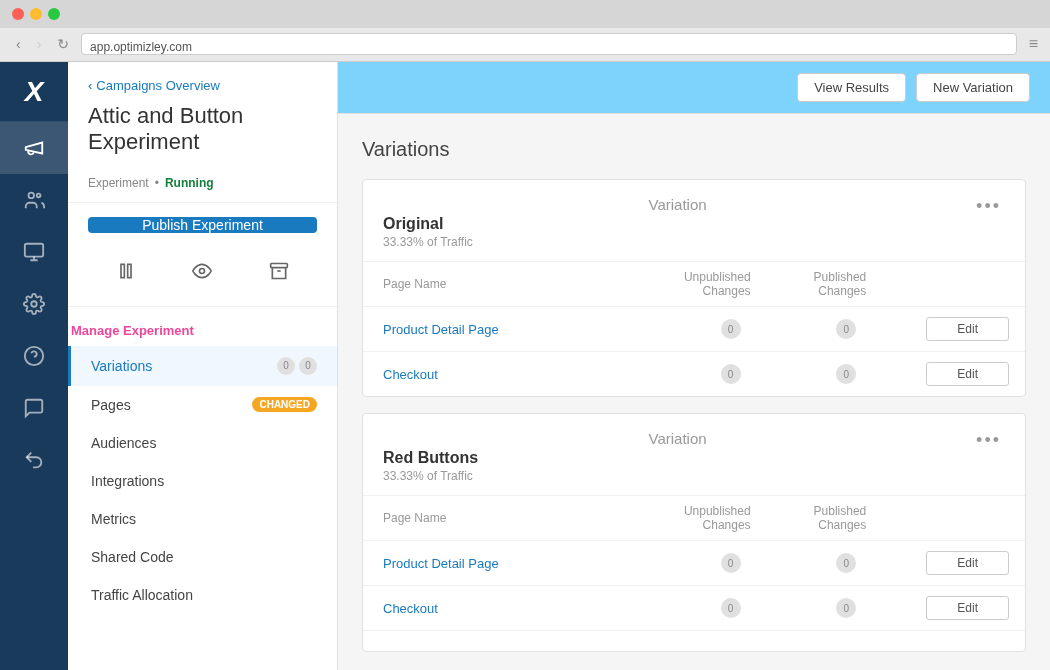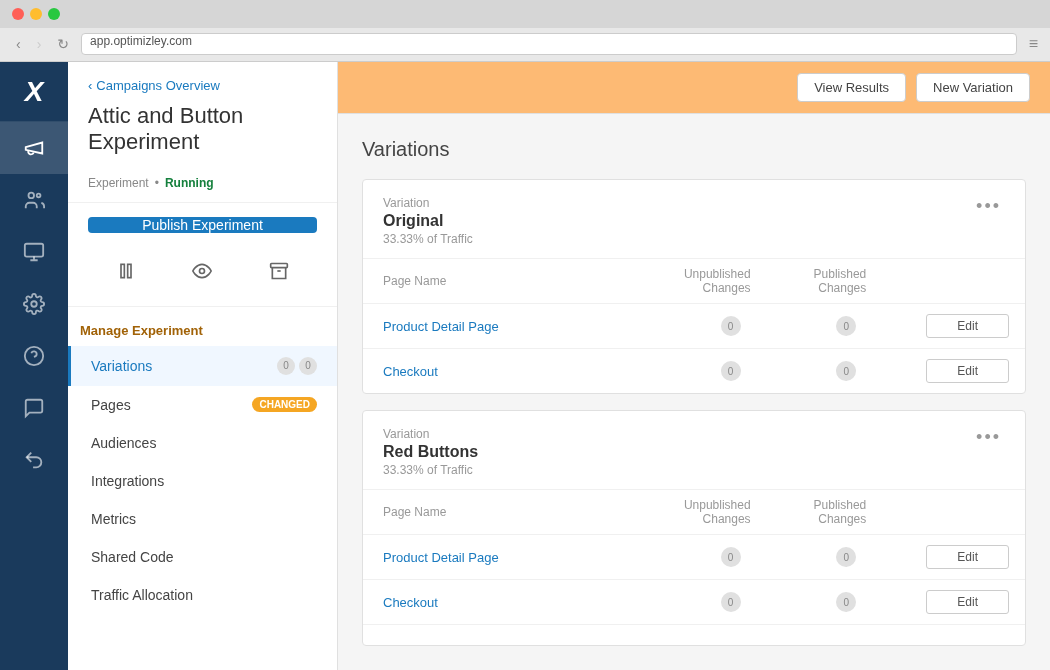--- a/index.html
+++ b/index.html
@@ -8,21 +8,21 @@
     
     .browser-chrome { background: #e8e8e8; height: 62px; display: flex; flex-direction: column; border-bottom: 1px solid #ccc; flex-shrink: 0; }
     .browser-titlebar { height: 28px; background: #d6d6d6; display: flex; align-items: center; padding: 0 12px; gap: 6px; }
     .browser-dot { width: 12px; height: 12px; border-radius: 50%; }
     .dot-red { background: #ff5f57; }
     .dot-yellow { background: #ffbd2e; }
     .dot-green { background: #28c840; }
     .browser-nav { height: 34px; background: #e8e8e8; display: flex; align-items: center; padding: 0 12px; gap: 8px; }
     .nav-btn { background: none; border: none; color: #888; cursor: pointer; font-size: 14px; padding: 2px 4px; }
     .nav-btn:disabled { color: #ccc; }
-    .address-bar { flex: 1; background: white; border: 1px solid #ccc; border-radius: 4px; height: 22px; display: flex; align-items: flex-start; padding: 0 8px; font-size: 12px; color: #555; }
+    .address-bar { flex: 1; background: white; border: 1px solid #ccc; border-radius: 4px; height: 22px; display: flex; align-items: flex-end; padding: 0 8px; font-size: 12px; color: #555; }
     .nav-menu-btn { background: none; border: none; color: #888; cursor: pointer; font-size: 16px; margin-left: 4px; }
 
     
     .app { display: flex; flex: 1; overflow: hidden; }
 
     
     .sidebar-dark { width: 68px; background: #1a3a5c; display: flex; flex-direction: column; align-items: center; padding-top: 0; flex-shrink: 0; }
     .sidebar-logo { width: 68px; height: 60px; background: #1a3a5c; display: flex; align-items: center; justify-content: center; border-bottom: 1px solid rgba(255,255,255,0.1); }
     .logo-x { color: white; font-size: 28px; font-weight: bold; font-style: italic; }
     .sidebar-icon-item { width: 68px; height: 52px; display: flex; align-items: center; justify-content: center; cursor: pointer; color: rgba(255,255,255,0.6); }
@@ -32,39 +32,39 @@
     
     .sidebar-light { width: 270px; background: white; border-right: 1px solid #e0e0e0; display: flex; flex-direction: column; flex-shrink: 0; overflow-y: auto; }
     .sidebar-light-header { padding: 16px 20px 12px; border-bottom: 1px solid #f0f0f0; }
     .breadcrumb-link { color: #1a7abf; font-size: 13px; text-decoration: none; display: flex; align-items: center; gap: 4px; margin-bottom: 10px; }
     .experiment-title { font-size: 22px; font-weight: 500; color: #333; line-height: 1.2; margin-bottom: 20px; }
     .experiment-meta { font-size: 12px; color: #888; display: flex; align-items: center; gap: 6px; }
     .status-running { color: #15803d; font-weight: 700; }
     .publish-btn { margin: 14px 20px 16px; background: #1a7abf; color: white; border: none; border-radius: 4px; padding: 0 20px; font-size: 14px; font-weight: 500; cursor: pointer; width: calc(100% - 40px); }
     .action-icons { display: flex; justify-content: space-around; padding: 8px 20px 16px; border-bottom: 1px solid #f0f0f0; }
     .action-icon-btn { background: none; border: none; cursor: pointer; color: #666; font-size: 18px; padding: 4px 8px; }
-    .manage-label { font-size: 13px; font-weight: 600; color: #a16207; padding: 16px 12px 8px; text-transform: none; }
+    .manage-label { font-size: 13px; font-weight: 600; color: #ec4899; padding: 16px 3px 8px; text-transform: none; }
     .nav-item { padding: 11px 20px; cursor: pointer; font-size: 14px; color: #444; display: flex; align-items: center; justify-content: space-between; border-left: 3px solid transparent; }
     .nav-item.active { background: #f0f7ff; border-left-color: #1a7abf; color: #1a7abf; font-weight: 500; }
     .nav-item-badge { background: #f5a623; color: white; font-size: 10px; font-weight: 600; padding: 2px 7px; border-radius: 10px; text-transform: uppercase; }
     .nav-item-icons { display: flex; gap: 4px; }
     .badge-circle { width: 18px; height: 18px; border-radius: 50%; background: #e0e0e0; display: flex; align-items: center; justify-content: center; font-size: 10px; color: #888; }
 
     
     .main-content { flex: 1; display: flex; flex-direction: column; overflow: hidden; background: #f5f5f5; }
-    .main-toolbar { background: #fdba74; border-bottom: 1px solid #e0e0e0; height: 52px; display: flex; align-items: center; justify-content: flex-end; padding: 16px 20px; gap: 10px; flex-shrink: 0; }
+    .main-toolbar { background: #7dd3fc; border-bottom: 1px solid #e0e0e0; height: 52px; display: flex; align-items: center; justify-content: flex-end; padding: 16px 20px; gap: 10px; flex-shrink: 0; }
     .toolbar-btn { border: 1px solid #ccc; background: white; color: #444; padding: 6px 16px; border-radius: 4px; font-size: 13px; cursor: pointer; }
     .main-scroll { flex: 1; overflow-y: auto; padding: 24px 24px; }
     .section-title { font-size: 20px; color: #444; font-weight: 400; margin-bottom: 18px; }
 
     
     .variation-card { background: white; border: 1px solid #e0e0e0; border-radius: 4px; margin-bottom: 16px; overflow: hidden; }
     .variation-header { display: flex; align-items: flex-start; padding: 16px 20px 12px; }
     .variation-info { flex: 1; }
-    .variation-label { font-size: 12px; color: #999; text-transform: none; margin-bottom: 2px; }
+    .variation-label { font-size: 15px; color: #999; text-transform: none; margin-bottom: 2px; text-align: center; }
     .variation-name { font-size: 16px; font-weight: 600; color: #333; margin-bottom: 2px; }
     .variation-traffic { font-size: 12px; color: #999; }
     .variation-more { color: #999; cursor: pointer; font-size: 18px; padding: 0 4px; letter-spacing: 2px; }
 
     
     .variation-table { width: 100%; border-collapse: collapse; }
     .variation-table th { font-size: 12px; color: #999; font-weight: 400; text-align: left; padding: 8px 20px; border-top: 1px solid #f0f0f0; }
     .variation-table td { padding: 10px 20px; border-top: 1px solid #f0f0f0; font-size: 13px; }
     .variation-table td.page-link a { color: #1a7abf; text-decoration: none; }
     .count-badge { width: 20px; height: 20px; border-radius: 50%; background: #e0e0e0; display: inline-flex; align-items: center; justify-content: center; font-size: 10px; color: #888; }

